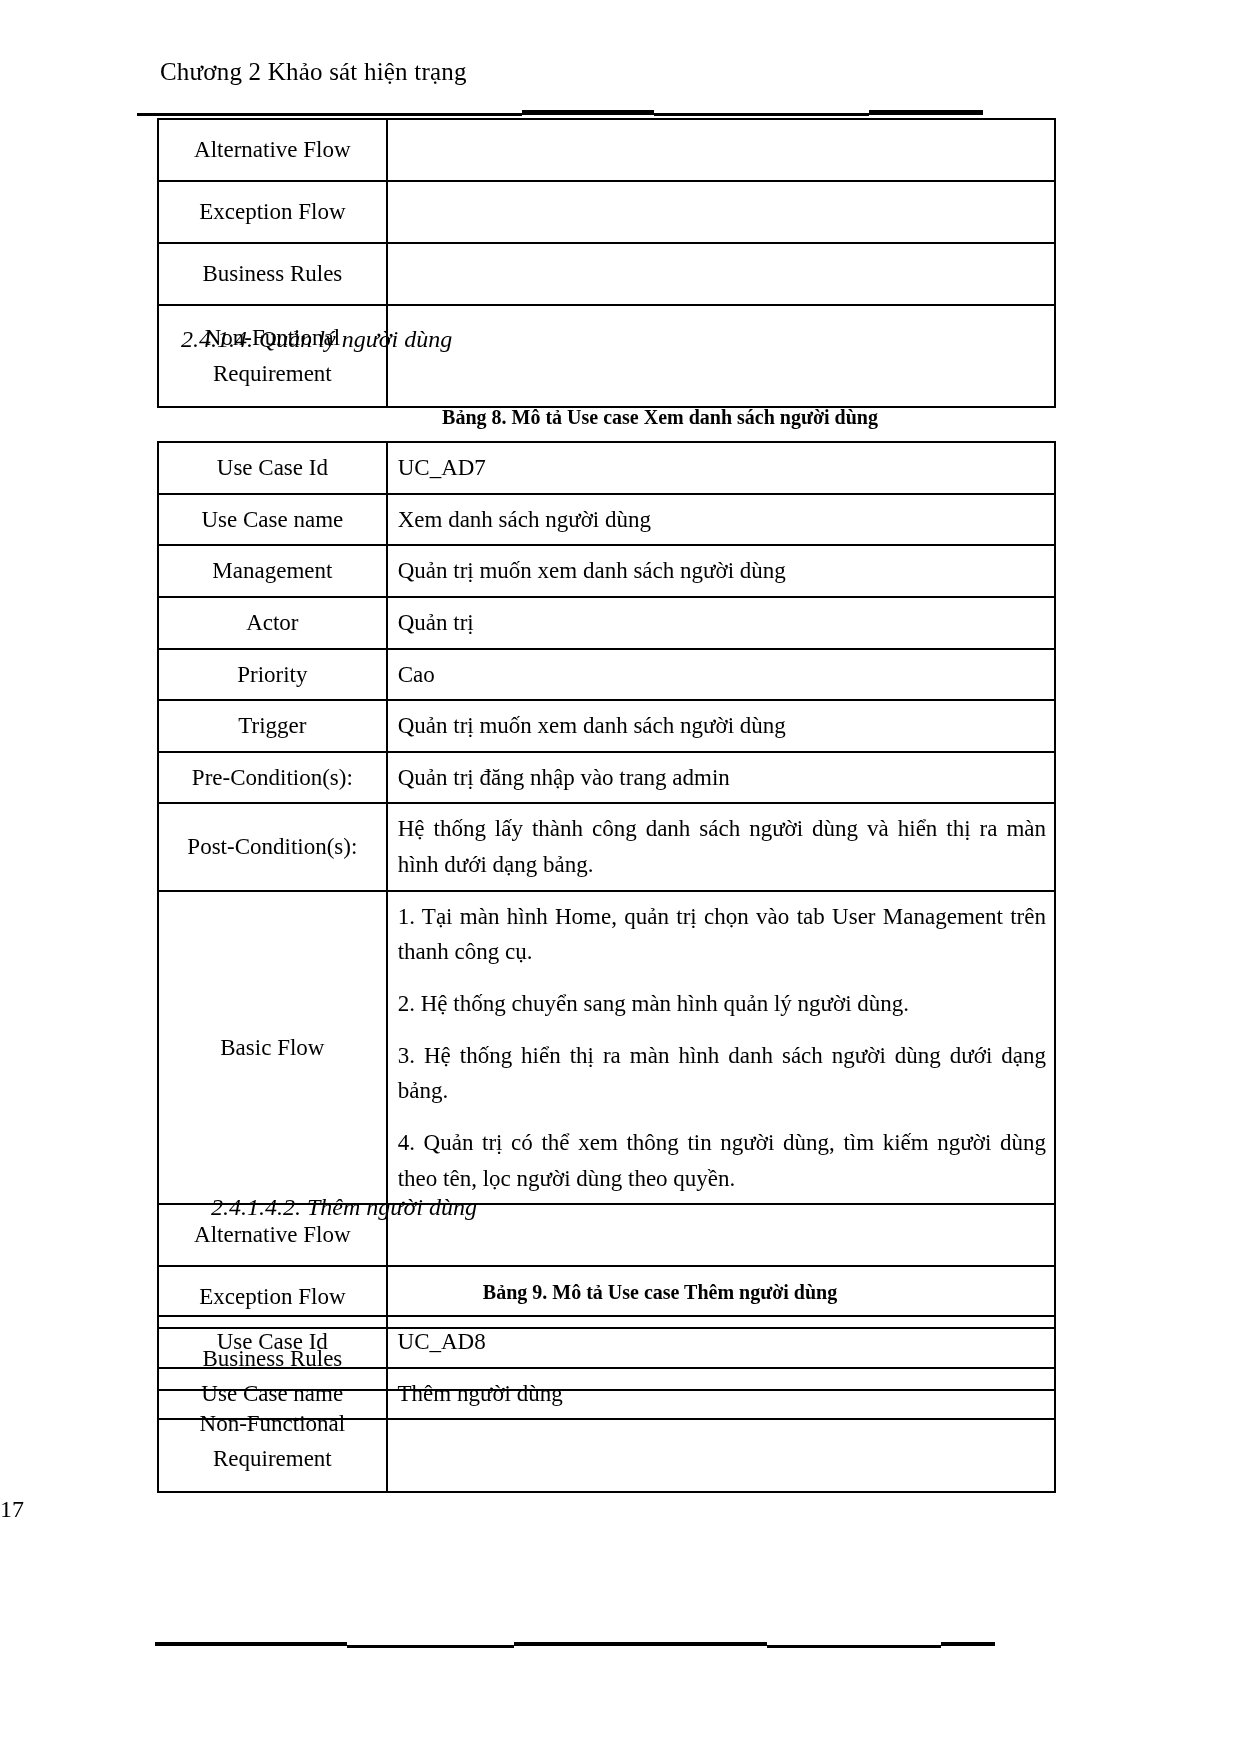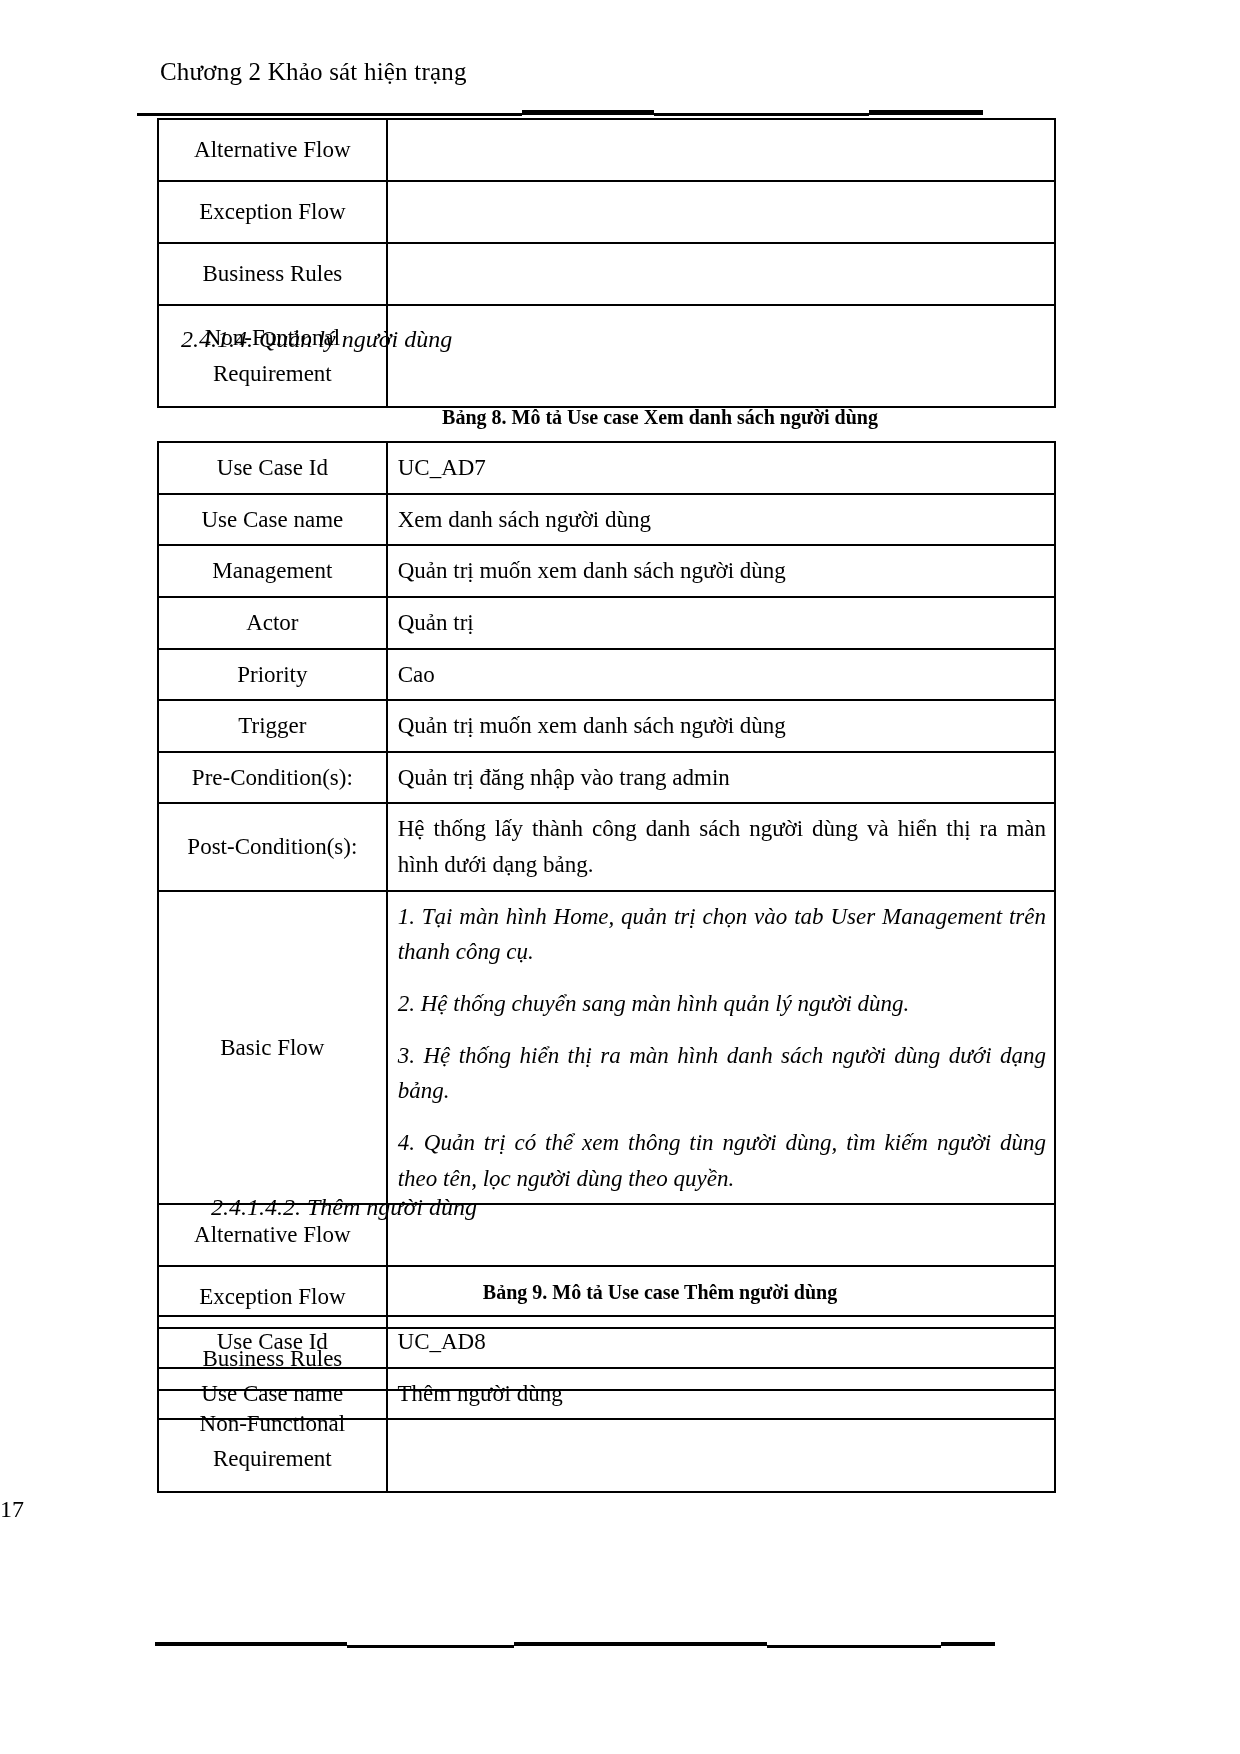--- a/index.html
+++ b/index.html
@@ -72,21 +72,21 @@
     text-align: left;
     padding: 7px 8px 7px 10px;
     line-height: 1.55;
   }
   .uc-table td.value.justify {
     text-align: justify;
     text-justify: inter-word;
   }
   .uc-table td.tall { height: 46px; }
 
-  .flow-line { display: block; font-style: italic; }
+  .flow-line { display: block; }
   .flow-line + .flow-line { margin-top: 16px; }
 
   
   #table-top { left: 157px; top: 118px; }
   
   #table-uc-ad7 { left: 157px; top: 441px; }
   
   #table-uc-ad8 { left: 157px; top: 1315px; }
 
   

